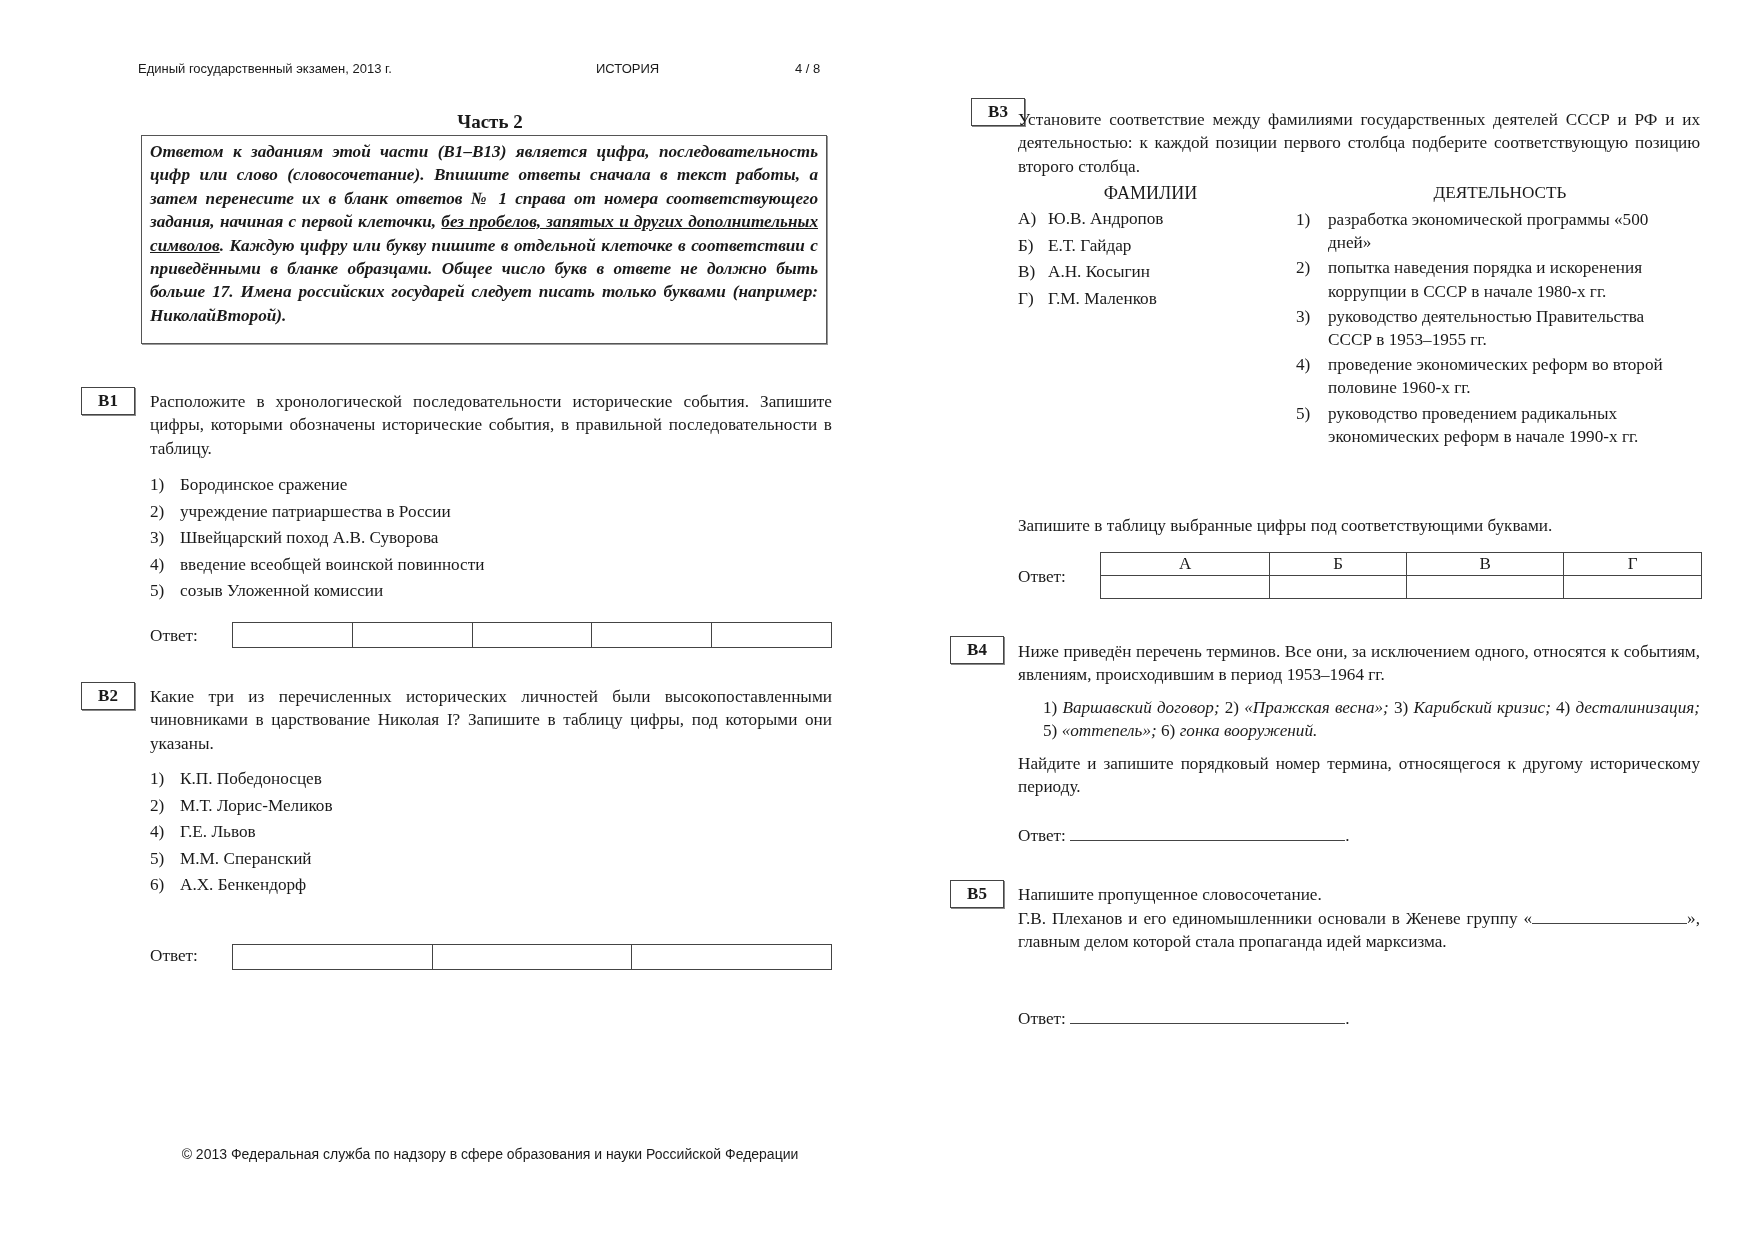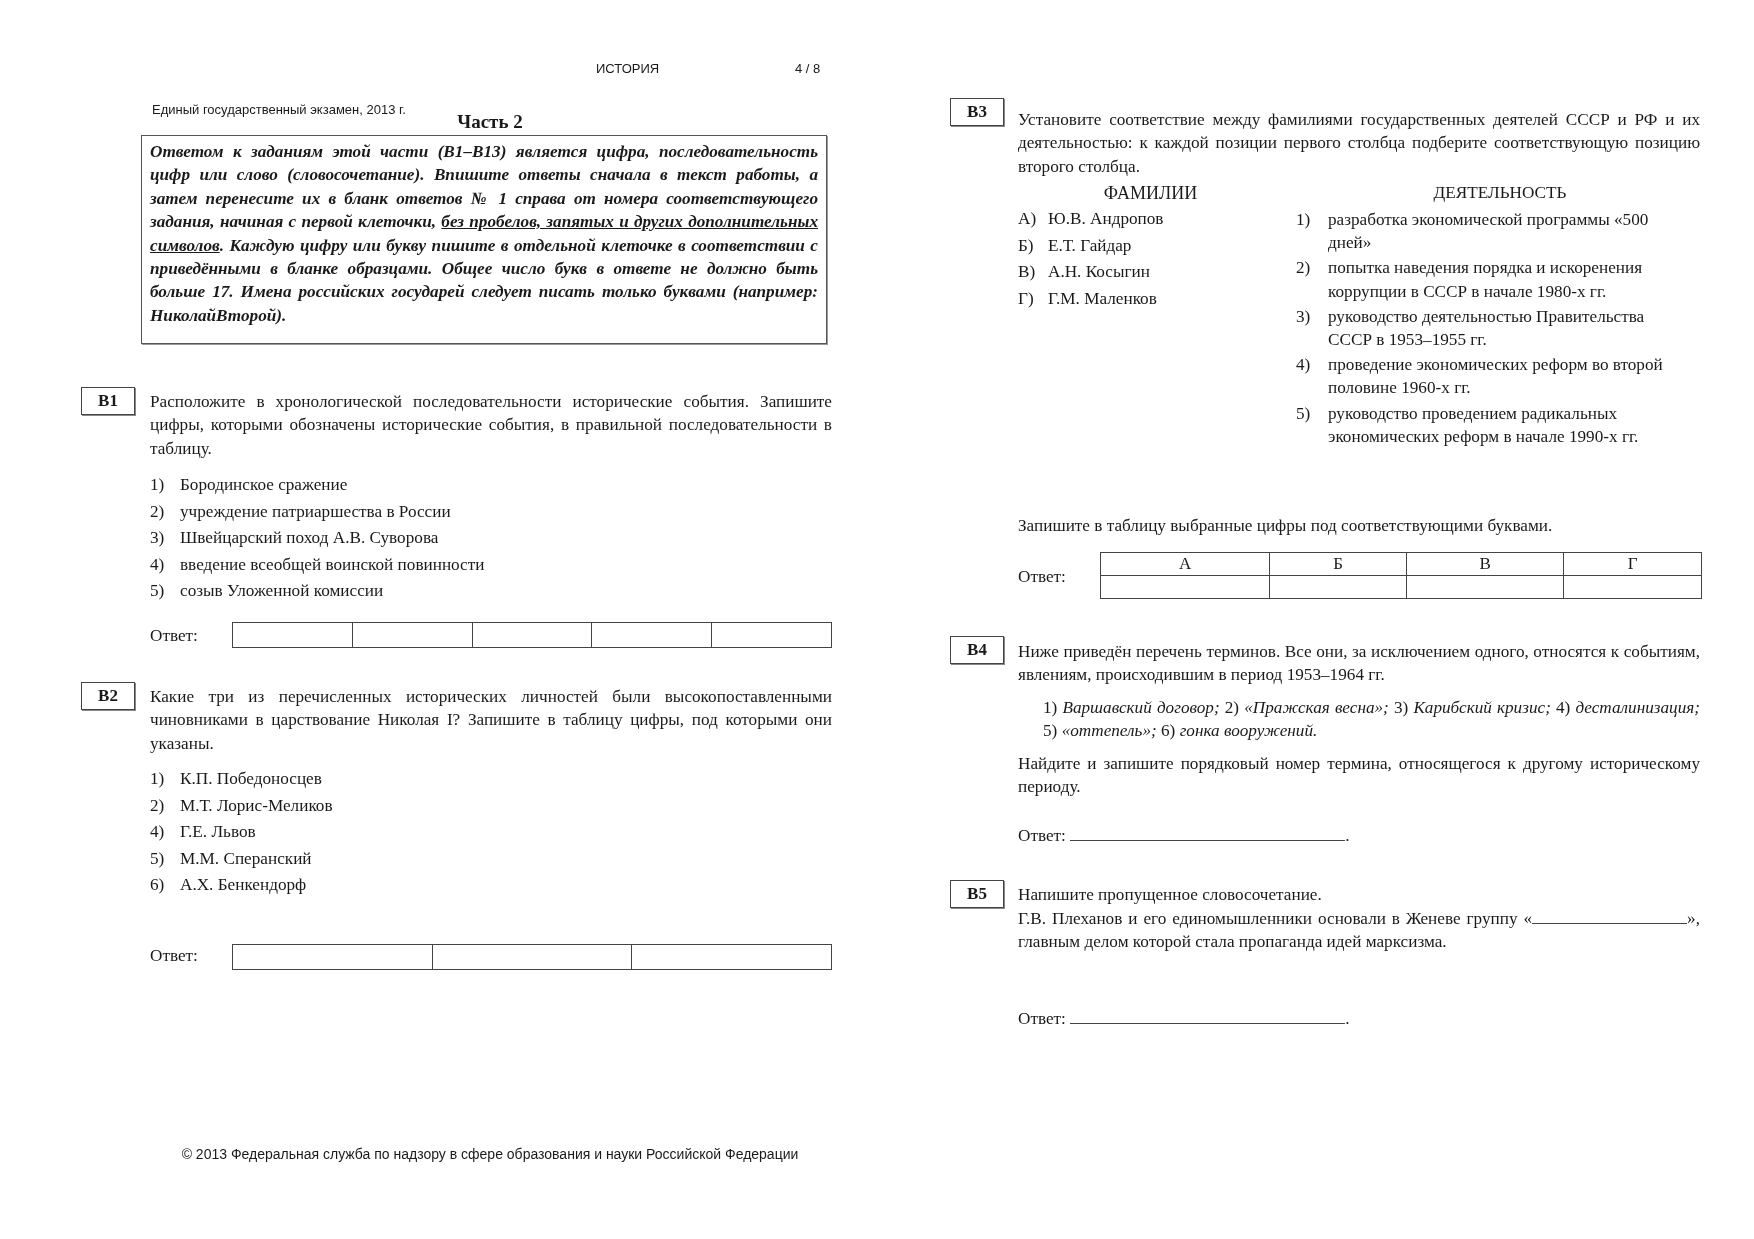--- a/index.html
+++ b/index.html
@@ -28,21 +28,21 @@
   .b3-table td { border: 1.5px solid #444; text-align: center; height: 22px; padding: 0; }
 
   .uline { display: inline-block; border-bottom: 1.5px solid #444; vertical-align: baseline; }
 
   .footer { font-size: 14px; left: 140px; width: 700px; text-align: center; line-height: 17px; top: 1146px; }
   .footer b { font-weight: bold; }
 </style>
 </head>
 <body>
 
-<div class="abs sans hdr" style="left:152px;margin-top:41px;">Единый государственный экзамен, 2013 г.</div>
+<div class="abs sans hdr" style="left:138px;">Единый государственный экзамен, 2013 г.</div>
 <div class="abs sans hdr" style="left:596px;">ИСТОРИЯ</div>
 <div class="abs sans hdr" style="left:795px;">4 / 8</div>
 
 <div class="abs serif part-title">Часть 2</div>
 <div class="abs serif intro-box">
   <span>Ответом к заданиям этой части (В1–В13) является цифра, последовательность цифр или слово (словосочетание). Впишите ответы сначала в текст работы, а затем перенесите их в бланк ответов № 1 справа от номера соответствующего задания, начиная с первой клеточки, </span><span class="u">без пробелов, запятых и других дополнительных символов</span><span>. Каждую цифру или букву пишите в отдельной клеточке в соответствии с приведёнными в бланке образцами. Общее число букв в ответе не должно быть больше 17. Имена российских государей следует писать только буквами (например: НиколайВторой).</span>
 </div>
 
 <div class="abs serif qlabel" style="left:81px; top:387px;">В1</div>
 <div class="abs serif para" style="left:150px; top:390px; width:682px;">Расположите в хронологической последовательности исторические события. Запишите цифры, которыми обозначены исторические события, в правильной последовательности в таблицу.</div>
@@ -71,21 +71,21 @@
     <div><span class="n">5)</span><span>М.М. Сперанский</span></div>
     <div><span class="n">6)</span><span>А.Х. Бенкендорф</span></div>
   </div>
 <div class="abs serif answer-label" style="left:150px; top:946px;">Ответ:</div>
 <div class="abs ans-grid" style="left:232px; top:944px; width:600px; height:26px;" id="b2-grid">
     <div class="cell"></div>
     <div class="cell"></div>
     <div class="cell"></div>
   </div>
 
-<div class="abs serif qlabel" style="left:950px; top:98px;font-family:Liberation Serif, serif;">В3</div>
+<div class="abs serif qlabel" style="left:971px; top:98px;font-family:Liberation Serif, serif;">В3</div>
 <div class="abs serif para" style="left:1018px; top:101px; width:682px;margin-top:7px;">Установите соответствие между фамилиями государственных деятелей СССР и РФ и их деятельностью: к каждой позиции первого столбца подберите соответствующую позицию второго столбца.</div>
 <div class="abs serif" style="left:1018px; top:183px; width:265px; text-align:center; font-size:18px;">ФАМИЛИИ</div>
 <div class="abs serif" style="left:1300px; top:183px; width:400px; text-align:center; font-size:17.2px;">ДЕЯТЕЛЬНОСТЬ</div>
 <div class="abs serif list" style="left:1018px; top:206px; width:260px;" id="b3-names">
     <div><span class="n">А)</span><span>Ю.В. Андропов</span></div>
     <div><span class="n">Б)</span><span>Е.Т. Гайдар</span></div>
     <div><span class="n">В)</span><span>А.Н. Косыгин</span></div>
     <div><span class="n">Г)</span><span>Г.М. Маленков</span></div>
   </div>
 <div class="abs serif" style="left:1296px; top:208px; width:410px; font-size:17.2px; line-height:23.2px;" id="b3-acts">

